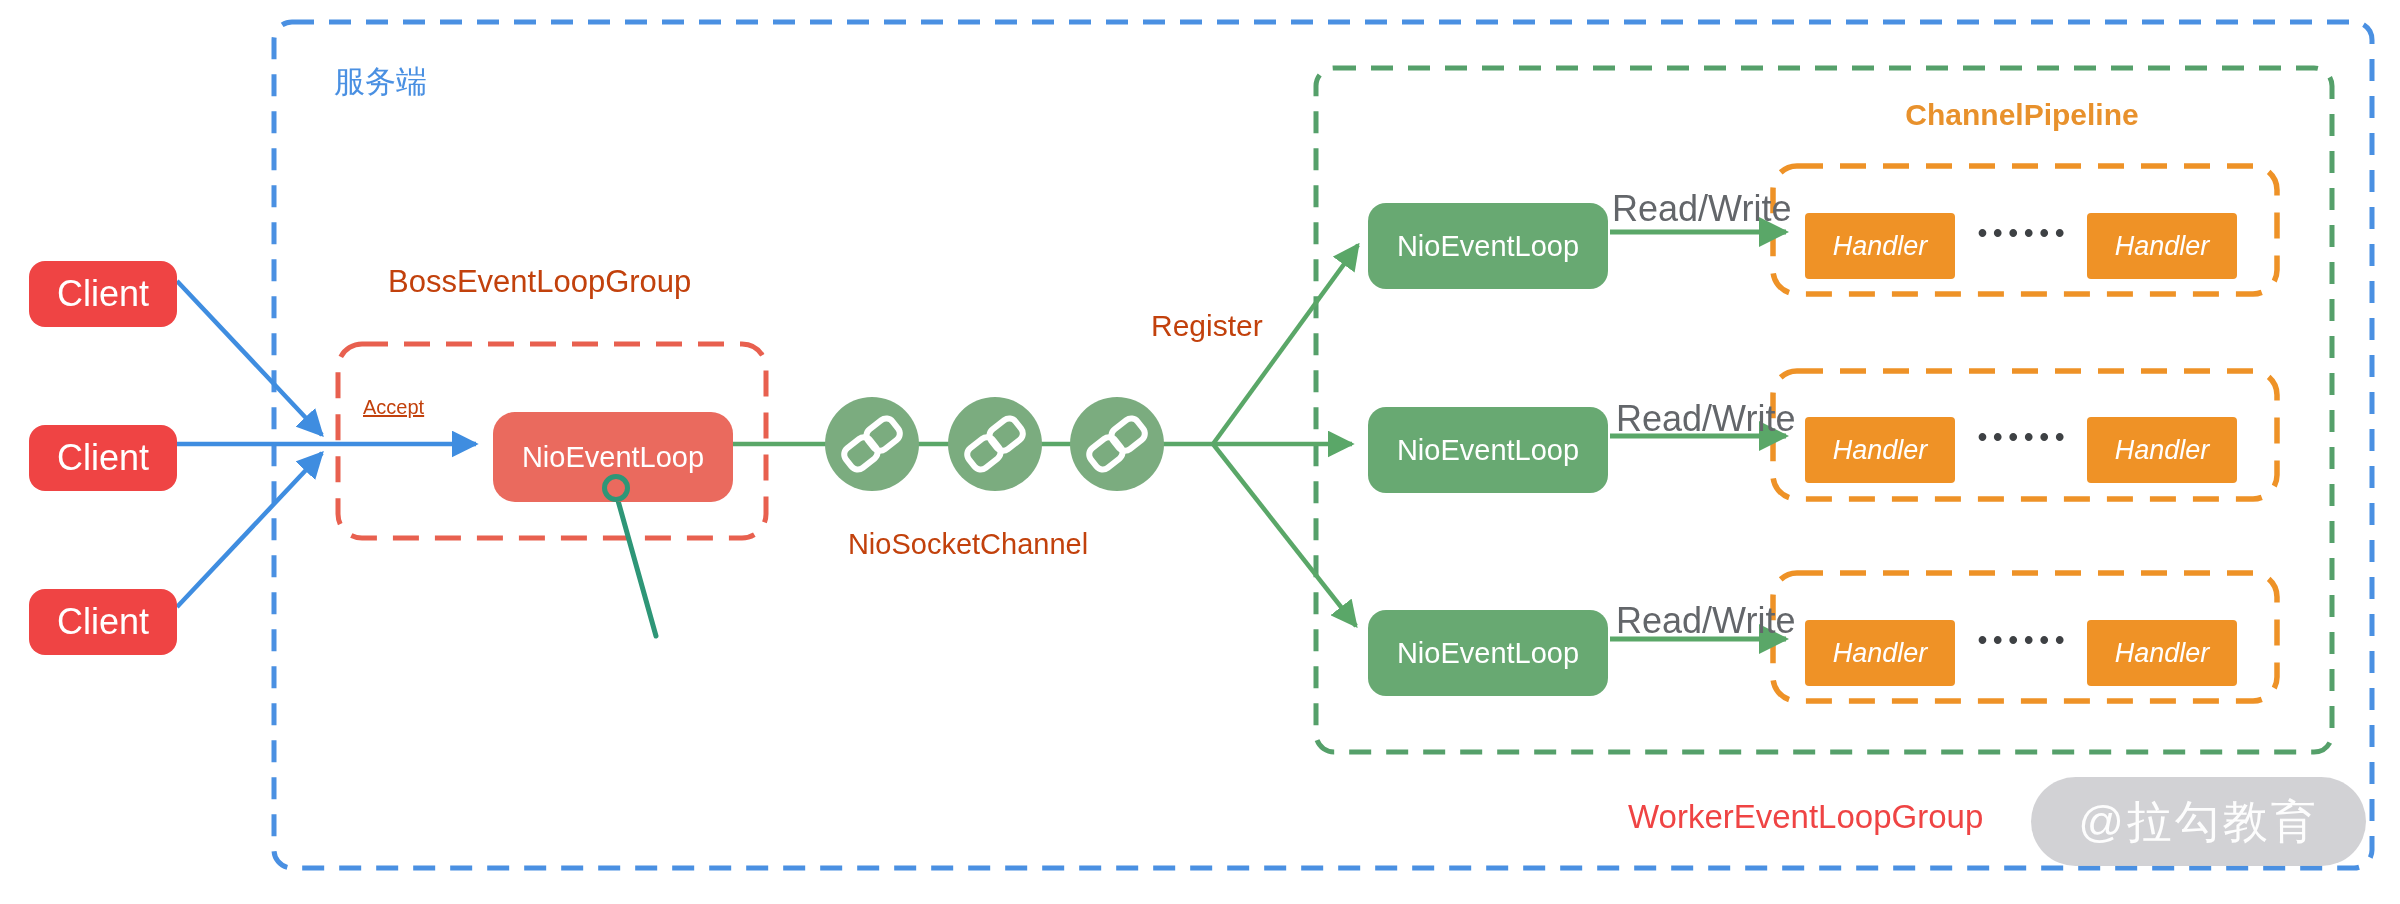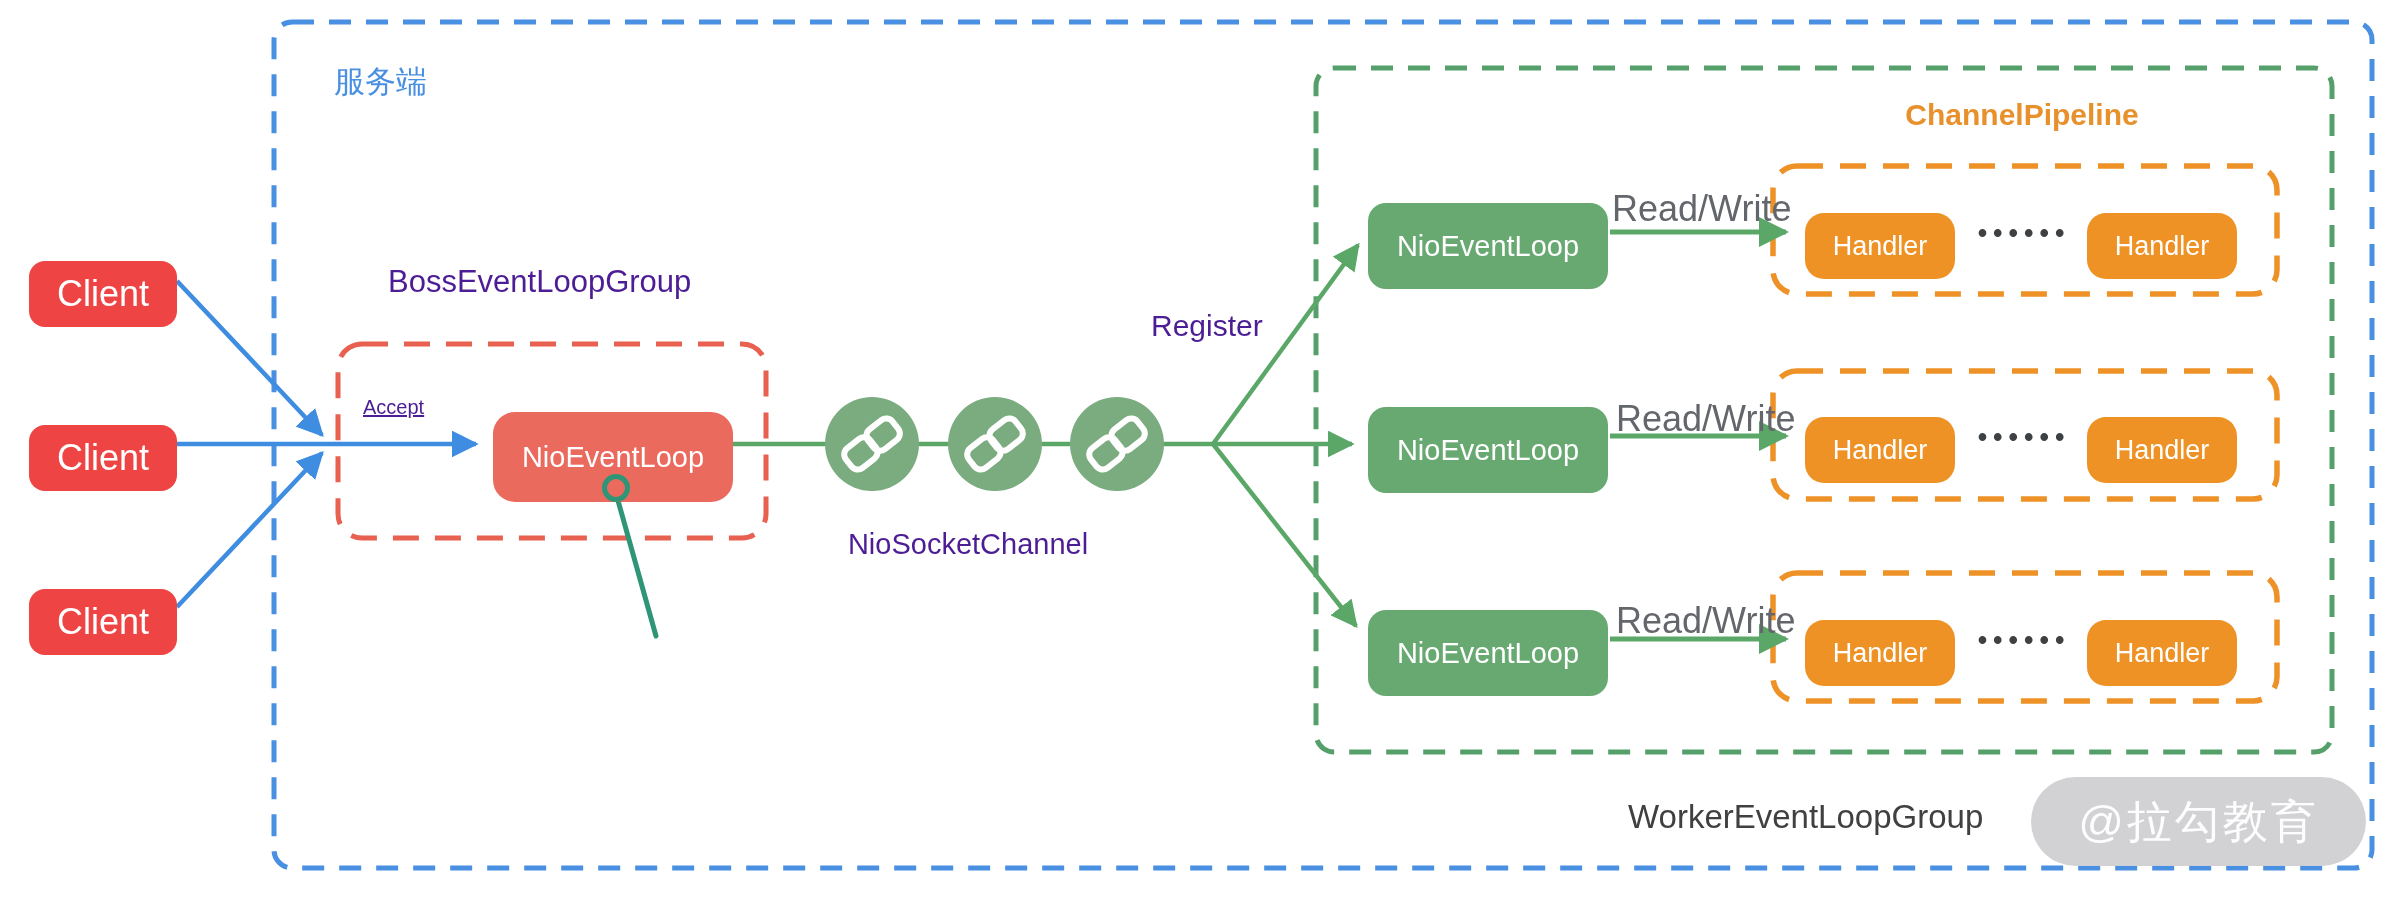--- a/index.html
+++ b/index.html
@@ -7,35 +7,35 @@
           font-family:"Liberation Sans",sans-serif;overflow:hidden;}
   svg.overlay{position:absolute;left:0;top:0;width:2400px;height:904px;}
 
   .box{position:absolute;display:flex;align-items:center;justify-content:center;
        color:#ffffff;box-sizing:border-box;margin-top:14px;}
   .client{left:29px;width:148px;height:66px;border-radius:16px;background:#ef4444;font-size:36px;}
   .client.c1{top:247px}.client.c2{top:411px}.client.c3{top:575px}
   .redbox{left:493px;top:398px;width:240px;height:90px;border-radius:22px;background:#ea6a5e;font-size:29px;}
   .greenbox{left:1368px;width:240px;height:86px;border-radius:18px;background:#68a972;font-size:29px;}
   .g1{top:189px}.g2{top:393px}.g3{top:596px}
-  .handler{width:150px;height:66px;border-radius:19px;background:#ef9226;font-size:27px;}
+  .handler{width:150px;height:66px;border-radius:4px;background:#ef9226;font-size:27px;font-style:italic;}
   .hL{left:1805px}.hR{left:2087px}
   .h1{top:199px}.h2{top:403px}.h3{top:606px}
 
-  .lbl{position:absolute;color:#4c1d95;white-space:nowrap;line-height:1.15;}
+  .lbl{position:absolute;color:#c2410c;white-space:nowrap;line-height:1.15;}
   .server-label{left:334px;top:64px;font-size:31px;font-weight:normal;color:#4a90e2;}
   .boss-title{left:388px;top:264px;font-size:31px;}
   .accept{left:363px;top:396px;font-size:20px;text-decoration:underline;}
   .nssc{left:672px;top:650px;font-size:29px;transform:translateX(-50%);}
   .nsc{left:968px;top:528px;font-size:29px;transform:translateX(-50%);}
   .register{left:1151px;top:309px;font-size:30px;}
   .rw{font-size:36px;color:#63666a;}
   .rw1{left:1612px;top:188px}.rw2{left:1616px;top:398px}.rw3{left:1616px;top:600px}
   .cp-title{left:2022px;top:98px;font-size:30px;font-weight:600;color:#e8912c;transform:translateX(-50%);}
-  .worker-title{left:1628px;top:798px;font-size:33px;color:#404040;}
+  .worker-title{left:1628px;top:798px;font-size:33px;color:#ef4444;}
 
   .dots{position:absolute;transform:translate(-50%,-50%);color:#3e4144;font-size:27px;
         font-weight:bold;letter-spacing:6px;line-height:1;}
   .d1{left:2024px;top:233px}.d2{left:2024px;top:437px}.d3{left:2024px;top:640px}
 
   .ring{position:absolute;left:602px;top:474px;width:18px;height:18px;border:5px solid #2e9677;
         border-radius:50%;background:transparent;}
 
   .watermark{position:absolute;left:2031px;top:777px;width:335px;height:89px;border-radius:45px;
              background:rgba(206,206,209,0.92);display:flex;align-items:center;justify-content:center;

